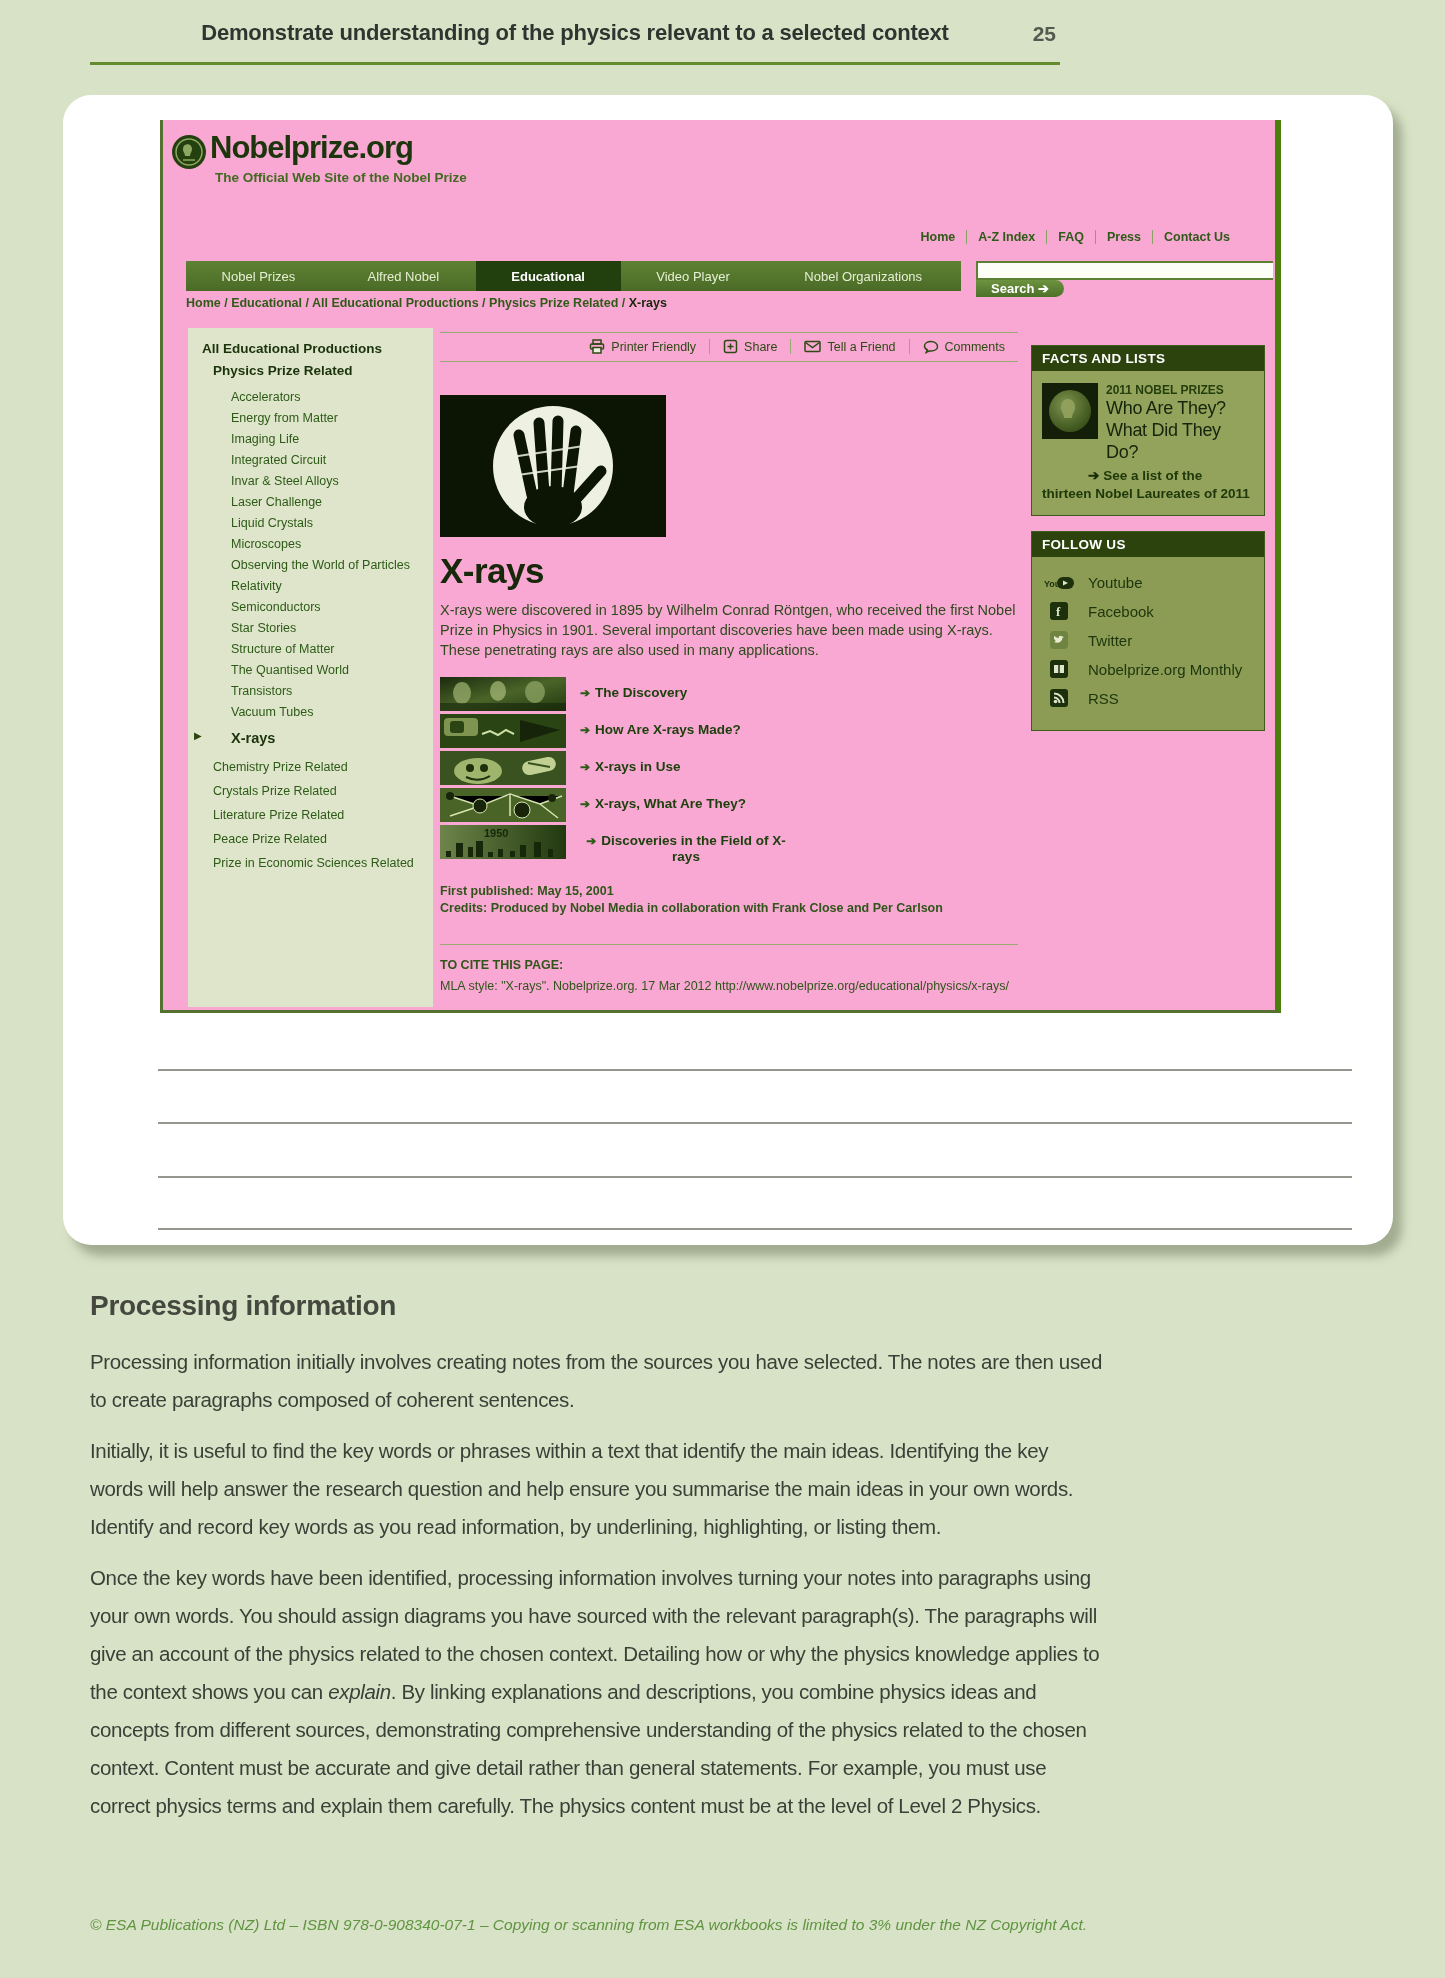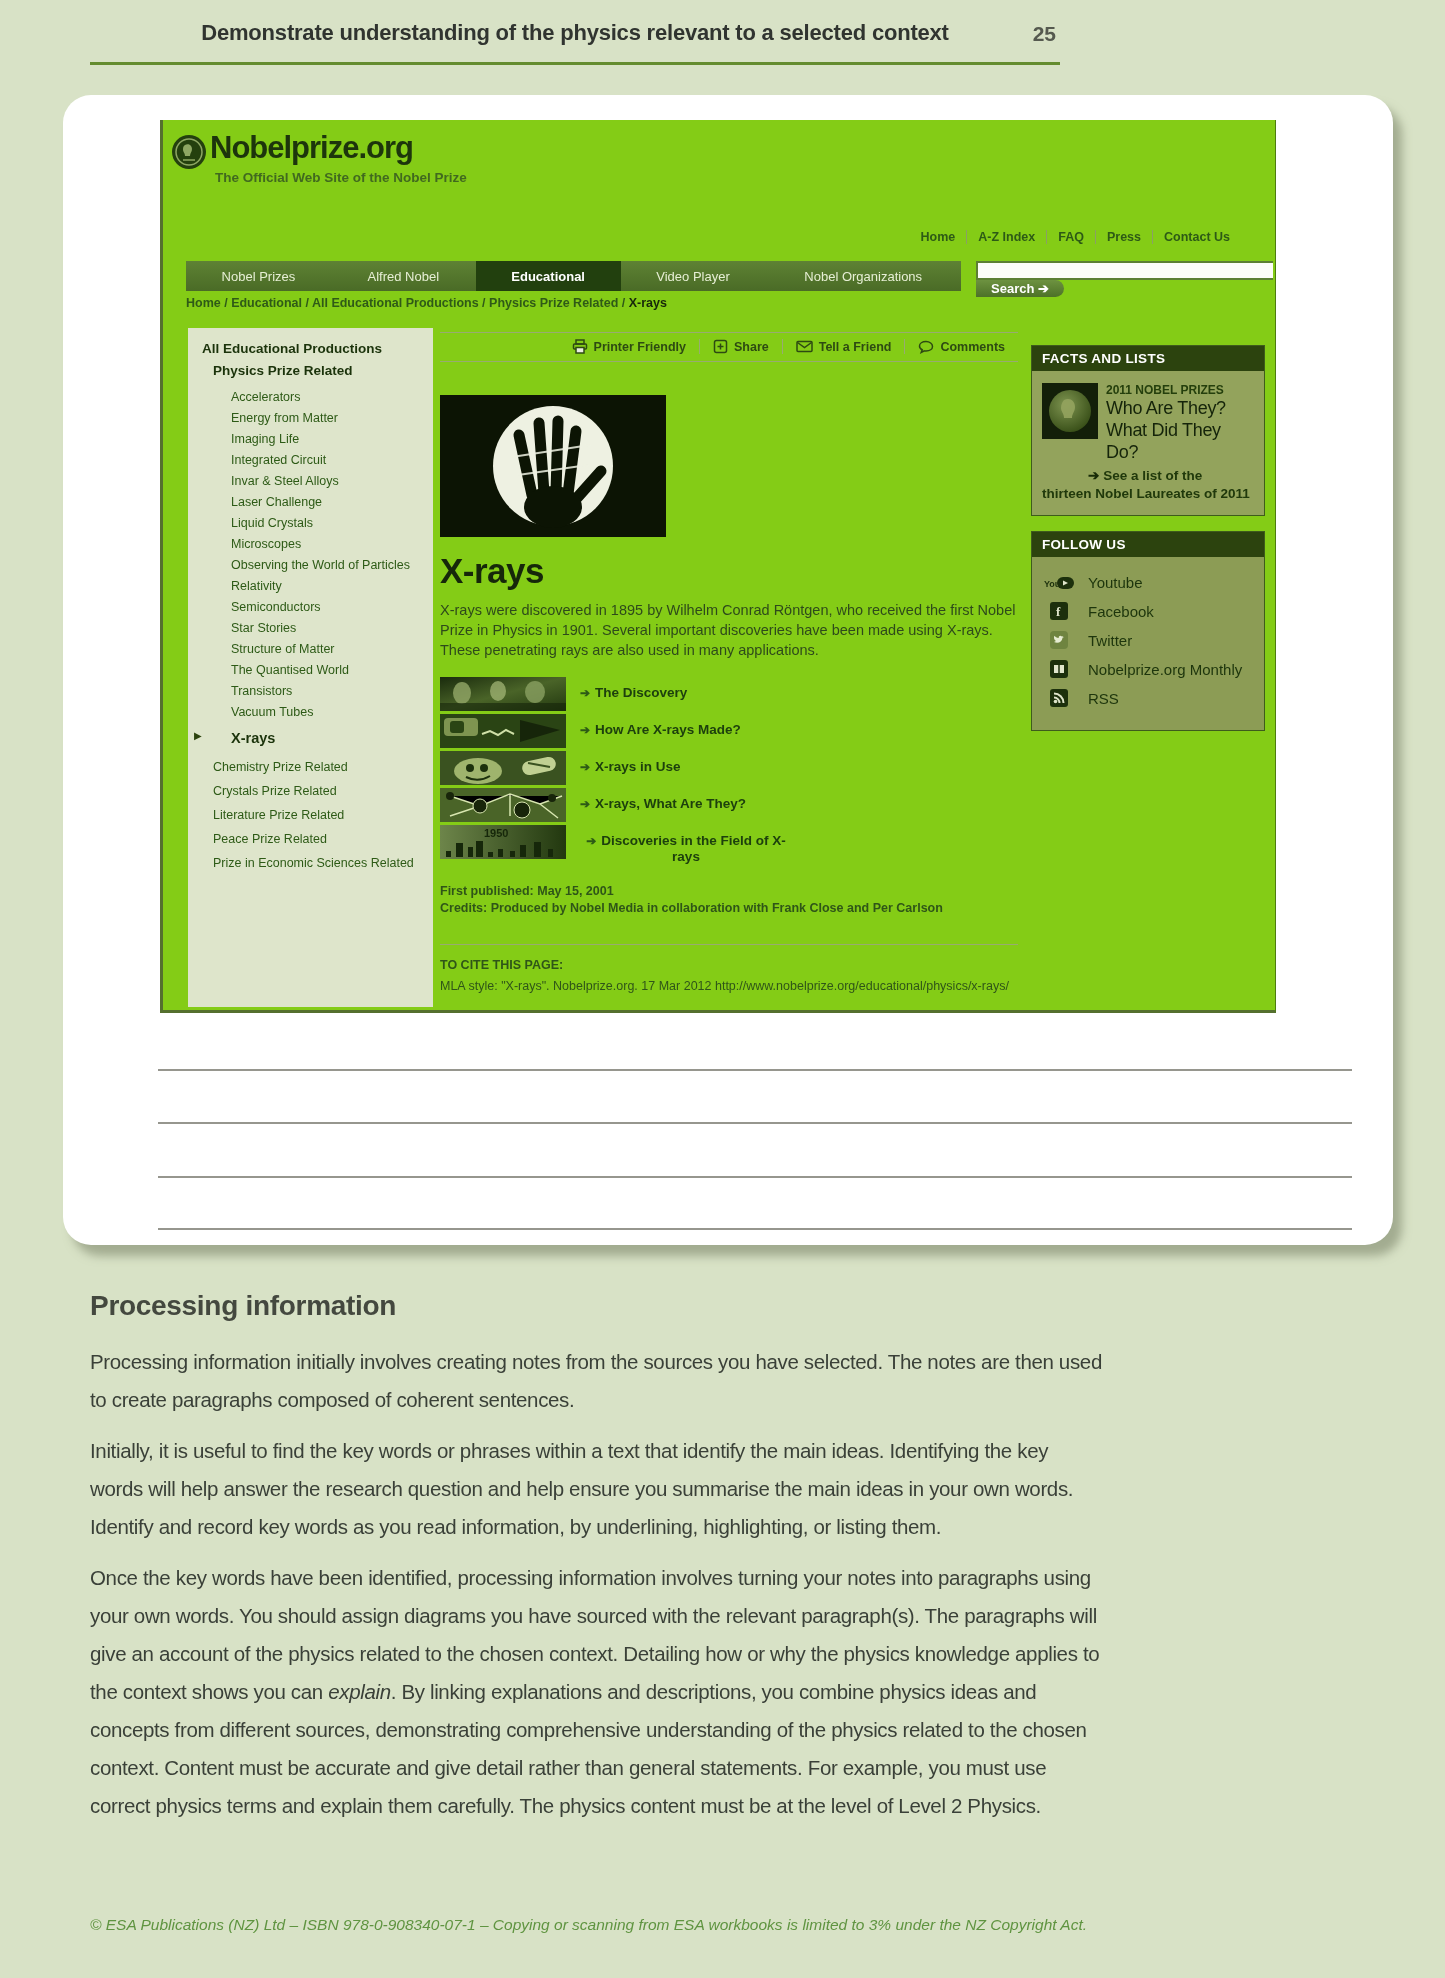--- a/index.html
+++ b/index.html
@@ -12,22 +12,22 @@
   .pg-header .title { font-size:22px; font-weight:bold; color:#303430; letter-spacing:-0.2px; }
   .pg-header .pnum { position:absolute; right:4px; top:2px; font-size:21px; font-weight:bold; color:#55594f; }
 
   
   .card { position:absolute; left:63px; top:95px; width:1330px; height:1150px;
           background:#ffffff; border-radius:28px;
           box-shadow:9px 11px 10px rgba(118,128,100,0.55); }
 
   
   .site { position:absolute; left:160px; top:120px; width:1112px; height:890px;
-          background:#84cc16; border-left:3px solid #55702f; border-bottom:3px solid #55702f;
-          border-right:1px solid #4d7c0f; font-family:"Liberation Sans", sans-serif; }
+          background:#f9a8d4; border-left:3px solid #55702f; border-bottom:3px solid #55702f;
+          border-right:6px solid #4d7c0f; font-family:"Liberation Sans", sans-serif; }
   .site * { box-sizing:border-box; }
 
   .logo-medal { position:absolute; left:8px; top:14px; }
   .logo-title { position:absolute; left:47px; top:10px; font-size:31px; font-weight:bold;
                 color:#1d350c; letter-spacing:-1px; }
   .logo-tag { position:absolute; left:52px; top:50px; font-size:13.5px; font-weight:bold; color:#41691f; }
 
   .util-nav { position:absolute; right:34px; top:110px; font-size:12.5px; font-weight:bold; color:#2d5a16; }
   .util-nav span { padding:0 11px; border-left:1px solid #8aa065; cursor:pointer; }
   .util-nav span:first-child { border-left:none; }
@@ -61,21 +61,21 @@
   .snav .active-row .mk { position:absolute; left:6px; top:1px; font-size:10px; color:#2c430e; }
   .snav .active-row .lb { font-size:14.5px; font-weight:bold; color:#1b330b; }
   .snav ul.cats li { padding-left:25px; font-size:12.5px; color:#2d5a16; line-height:15px;
                      margin-bottom:9px; cursor:pointer; }
 
   
   .content { position:absolute; left:277px; top:212px; width:578px; }
   .toolbar { border-top:1px solid #98ab72; border-bottom:1px solid #98ab72; padding:6px 0 7px;
              display:flex; justify-content:flex-end; }
   .tool { display:flex; align-items:center; gap:6px; padding:0 13px; border-left:1px solid #98ab72;
-          font-size:12.5px; font-weight:bold; color:#2d4a12; cursor:pointer; }
+          font-size:12.5px; font-weight:normal; color:#2d4a12; cursor:pointer; }
   .tool:first-child { border-left:none; }
   .tool svg { display:block; }
 
   .media { margin-top:33px; width:226px; height:142px; }
   .content h1 { margin:10px 0 9px; font-size:35px; font-weight:bold; color:#16270a; letter-spacing:-0.5px; }
   .intro { margin:0 0 17px; font-size:14.5px; line-height:20px; color:#2e4a1b; }
 
   .linkrow { display:flex; margin-bottom:3px; cursor:pointer;text-align:center; }
   .linkrow .thumb { width:126px; height:34px; flex:none; }
   .linkrow .lab { margin-left:14px; margin-top:8px; font-size:13.5px; font-weight:bold;

